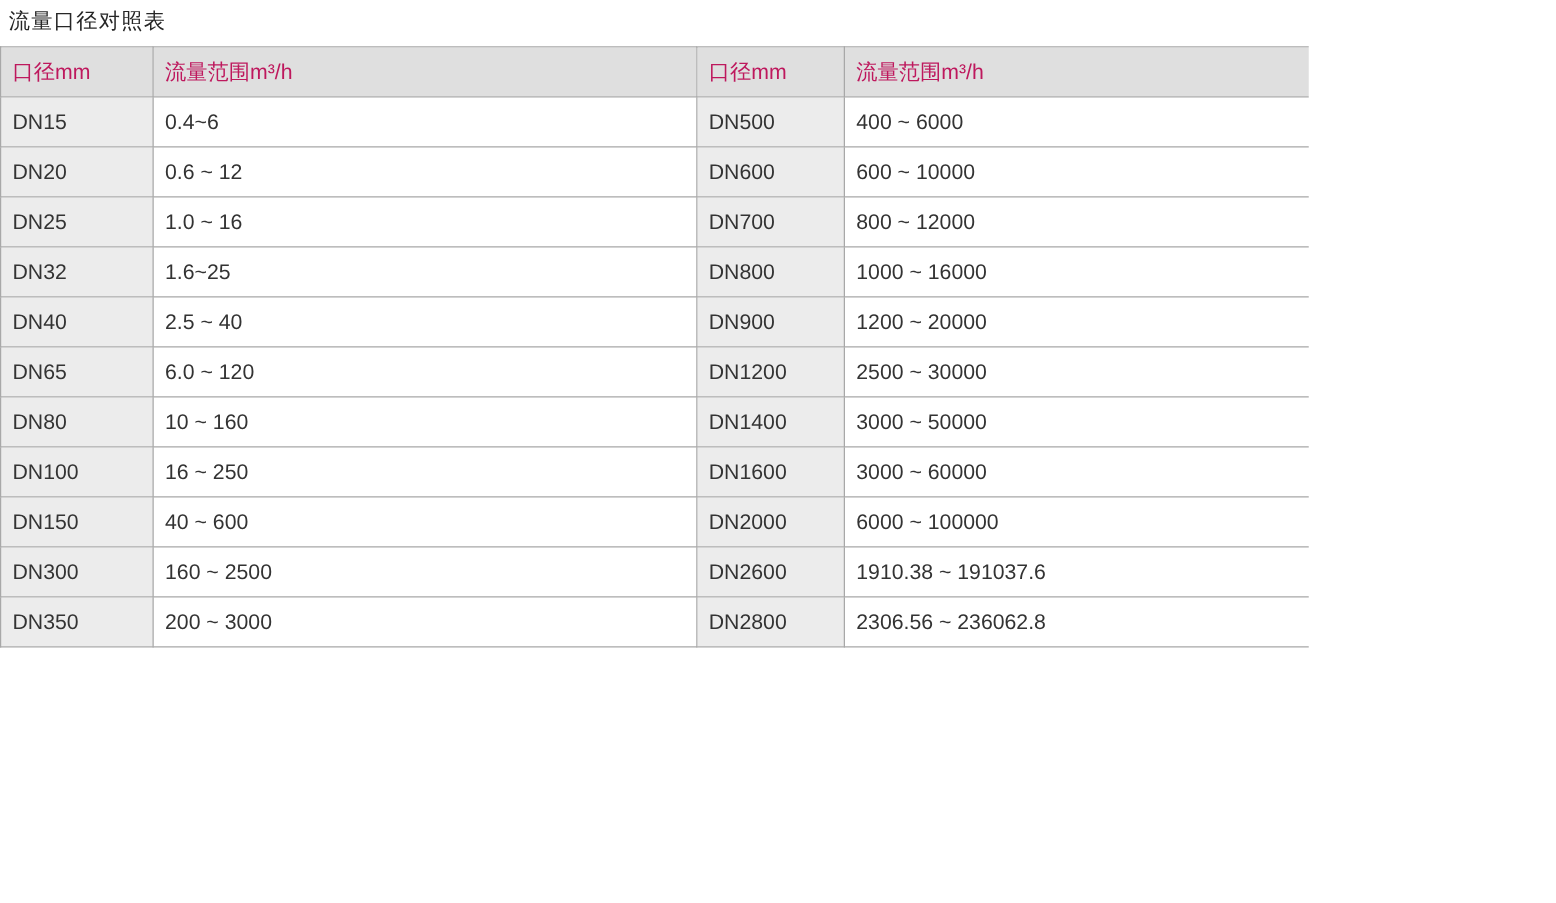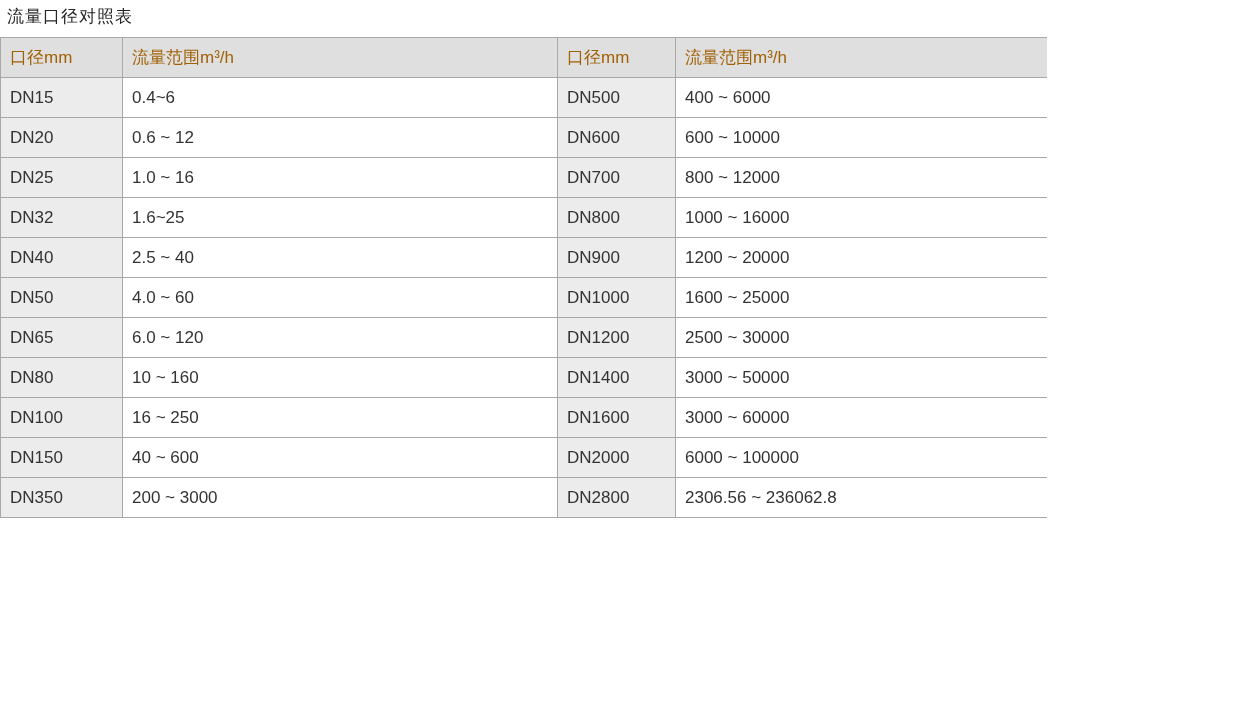--- a/index.html
+++ b/index.html
@@ -36,21 +36,21 @@
     font-size: 17px;
     font-weight: normal;
     text-align: left;
     vertical-align: middle;
     color: var(--text, #333333);
     white-space: nowrap;
     overflow: hidden;
   }
   .flow-table thead th {
     background: var(--header-bg, #dfdfdf);
-    color: #a16207;
+    color: #be185d;
     margin-left: 18px;
   }
   .flow-table td.dn {
     background: var(--dn-bg, #ececec);
   }
   .flow-table td.flow {
     background: var(--row-bg, #ffffff);
   }
 </style>
 </head>
@@ -99,26 +99,20 @@
     <td class="dn">DN800</td>
     <td class="flow">1000 ~ 16000</td>
   </tr>
         <tr>
     <td class="dn">DN40</td>
     <td class="flow">2.5 ~ 40</td>
     <td class="dn">DN900</td>
     <td class="flow">1200 ~ 20000</td>
   </tr>
         <tr>
-    <td class="dn">DN50</td>
-    <td class="flow">4.0 ~ 60</td>
-    <td class="dn">DN1000</td>
-    <td class="flow">1600 ~ 25000</td>
-  </tr>
-        <tr>
     <td class="dn">DN65</td>
     <td class="flow">6.0 ~ 120</td>
     <td class="dn">DN1200</td>
     <td class="flow">2500 ~ 30000</td>
   </tr>
         <tr>
     <td class="dn">DN80</td>
     <td class="flow">10 ~ 160</td>
     <td class="dn">DN1400</td>
     <td class="flow">3000 ~ 50000</td>
@@ -129,20 +123,26 @@
     <td class="dn">DN1600</td>
     <td class="flow">3000 ~ 60000</td>
   </tr>
         <tr>
     <td class="dn">DN150</td>
     <td class="flow">40 ~ 600</td>
     <td class="dn">DN2000</td>
     <td class="flow">6000 ~ 100000</td>
   </tr>
         <tr>
+    <td class="dn">DN300</td>
+    <td class="flow">160 ~ 2500</td>
+    <td class="dn">DN2600</td>
+    <td class="flow">1910.38 ~ 191037.6</td>
+  </tr>
+        <tr>
     <td class="dn">DN350</td>
     <td class="flow">200 ~ 3000</td>
     <td class="dn">DN2800</td>
     <td class="flow">2306.56 ~ 236062.8</td>
   </tr>
       </tbody>
   </table>
 </div>
 
 </body></html>

